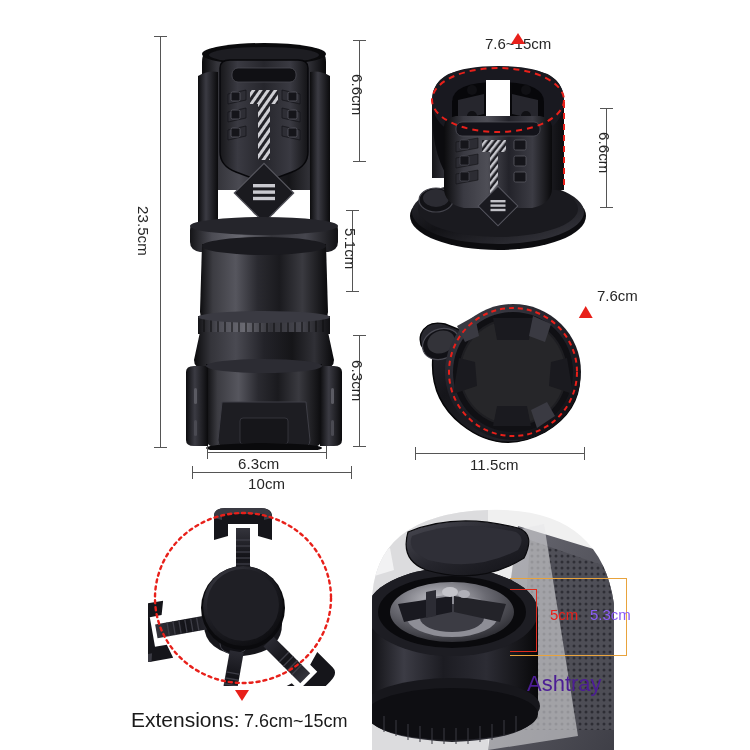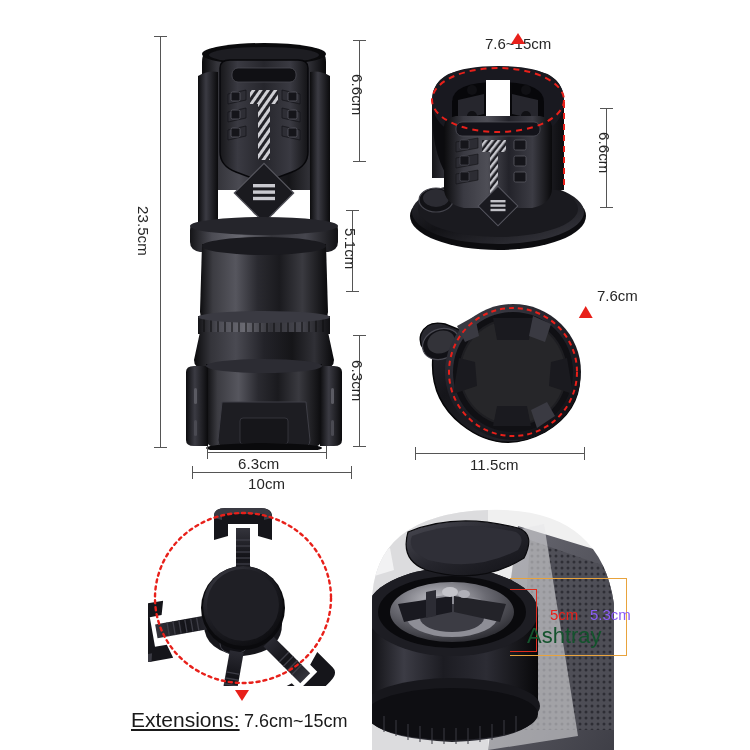--- a/index.html
+++ b/index.html
@@ -100,30 +100,31 @@
   }
   .callout-inner {
     position: absolute;
     border: 1.4px solid #e02b1d;
     border-left: none;
     box-sizing: border-box;
   }
   .tag-5cm  { position: absolute; color: #e8201a; font-size: 15px; }
   .tag-53cm { position: absolute; color: #8b5cf6; font-size: 15px; }
   .tag-ashtray {
-    position: absolute; color: #14532d; font-size: 22px;
+    position: absolute; color: #4c1d95; font-size: 22px;
     font-family: "Liberation Sans", "DejaVu Sans", sans-serif;
+    margin-top: 48px;
   }
 
   .ext-caption {
     position: absolute;
     white-space: nowrap;
     color: #1a1a1a;
   }
-  .ext-caption .lead { font-size: 21px; text-decoration: underline; }
+  .ext-caption .lead { font-size: 21px; }
   .ext-caption .val  { font-size: 18px; }
 </style>
 </head>
 <body>
 
 <div class="stage">
 
   <div class="art" style="left:178px; top:28px; width:172px; height:422px;">
     <svg width="172" height="422" viewBox="0 0 172 422">
       <defs>

